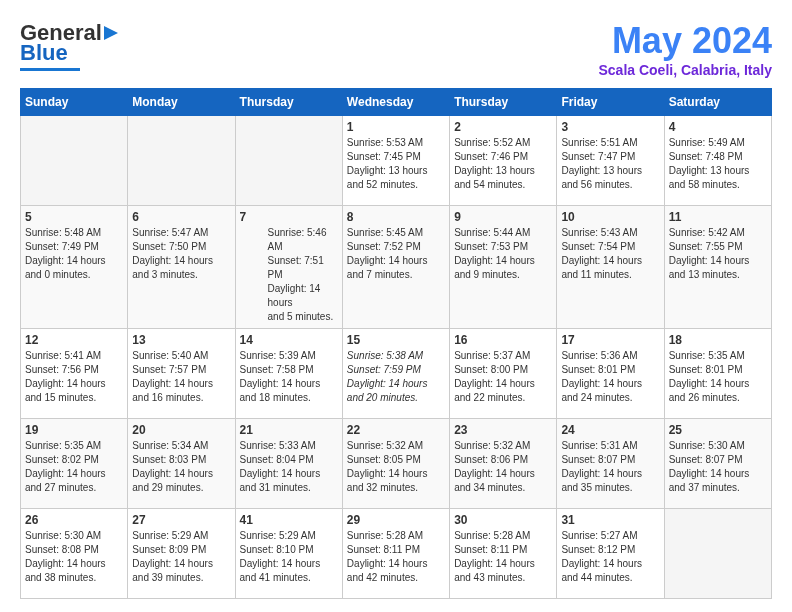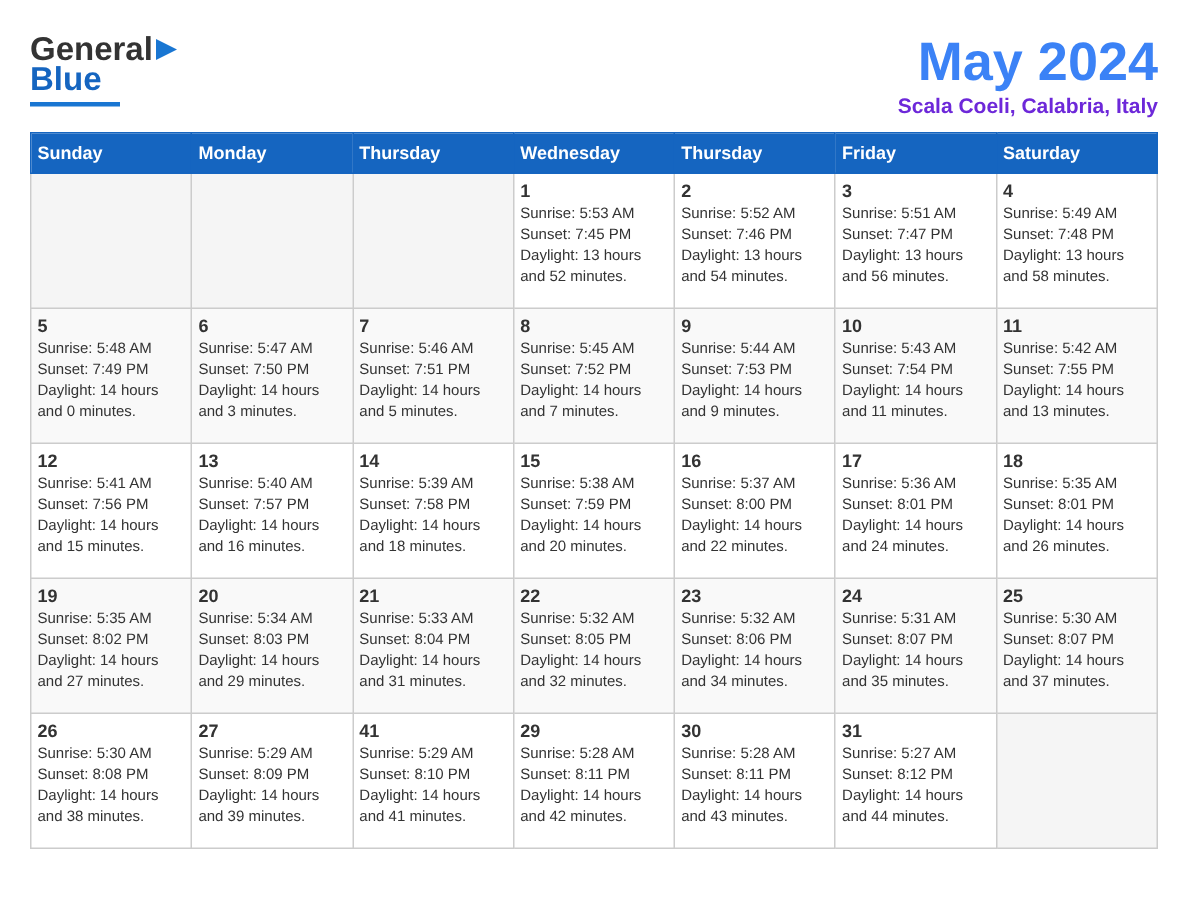--- a/index.html
+++ b/index.html
@@ -156,21 +156,21 @@
         </td>
         <td>
           <div class="day-num">6</div>
           <div class="day-info" style="white-space: pre-line;">Sunrise: 5:47 AM
 Sunset: 7:50 PM
 Daylight: 14 hours
 and 3 minutes.</div>
         </td>
         <td>
           <div class="day-num">7</div>
-          <div class="day-info" style="white-space: pre-line;">Sunrise: 5:46 AM
+          <div class="day-info" style="white-space: pre-line; margin-left: 28px;">Sunrise: 5:46 AM
 Sunset: 7:51 PM
 Daylight: 14 hours
 and 5 minutes.</div>
         </td>
         <td>
           <div class="day-num">8</div>
           <div class="day-info" style="white-space: pre-line;">Sunrise: 5:45 AM
 Sunset: 7:52 PM
 Daylight: 14 hours
 and 7 minutes.</div>
@@ -214,21 +214,21 @@
         </td>
         <td>
           <div class="day-num">14</div>
           <div class="day-info" style="white-space: pre-line;">Sunrise: 5:39 AM
 Sunset: 7:58 PM
 Daylight: 14 hours
 and 18 minutes.</div>
         </td>
         <td>
           <div class="day-num">15</div>
-          <div class="day-info" style="white-space: pre-line;">Sunrise: 5:38 AM
+          <div class="day-info" style="white-space: pre-line; font-style: italic;">Sunrise: 5:38 AM
 Sunset: 7:59 PM
 Daylight: 14 hours
 and 20 minutes.</div>
         </td>
         <td>
           <div class="day-num">16</div>
           <div class="day-info" style="white-space: pre-line;">Sunrise: 5:37 AM
 Sunset: 8:00 PM
 Daylight: 14 hours
 and 22 minutes.</div>

